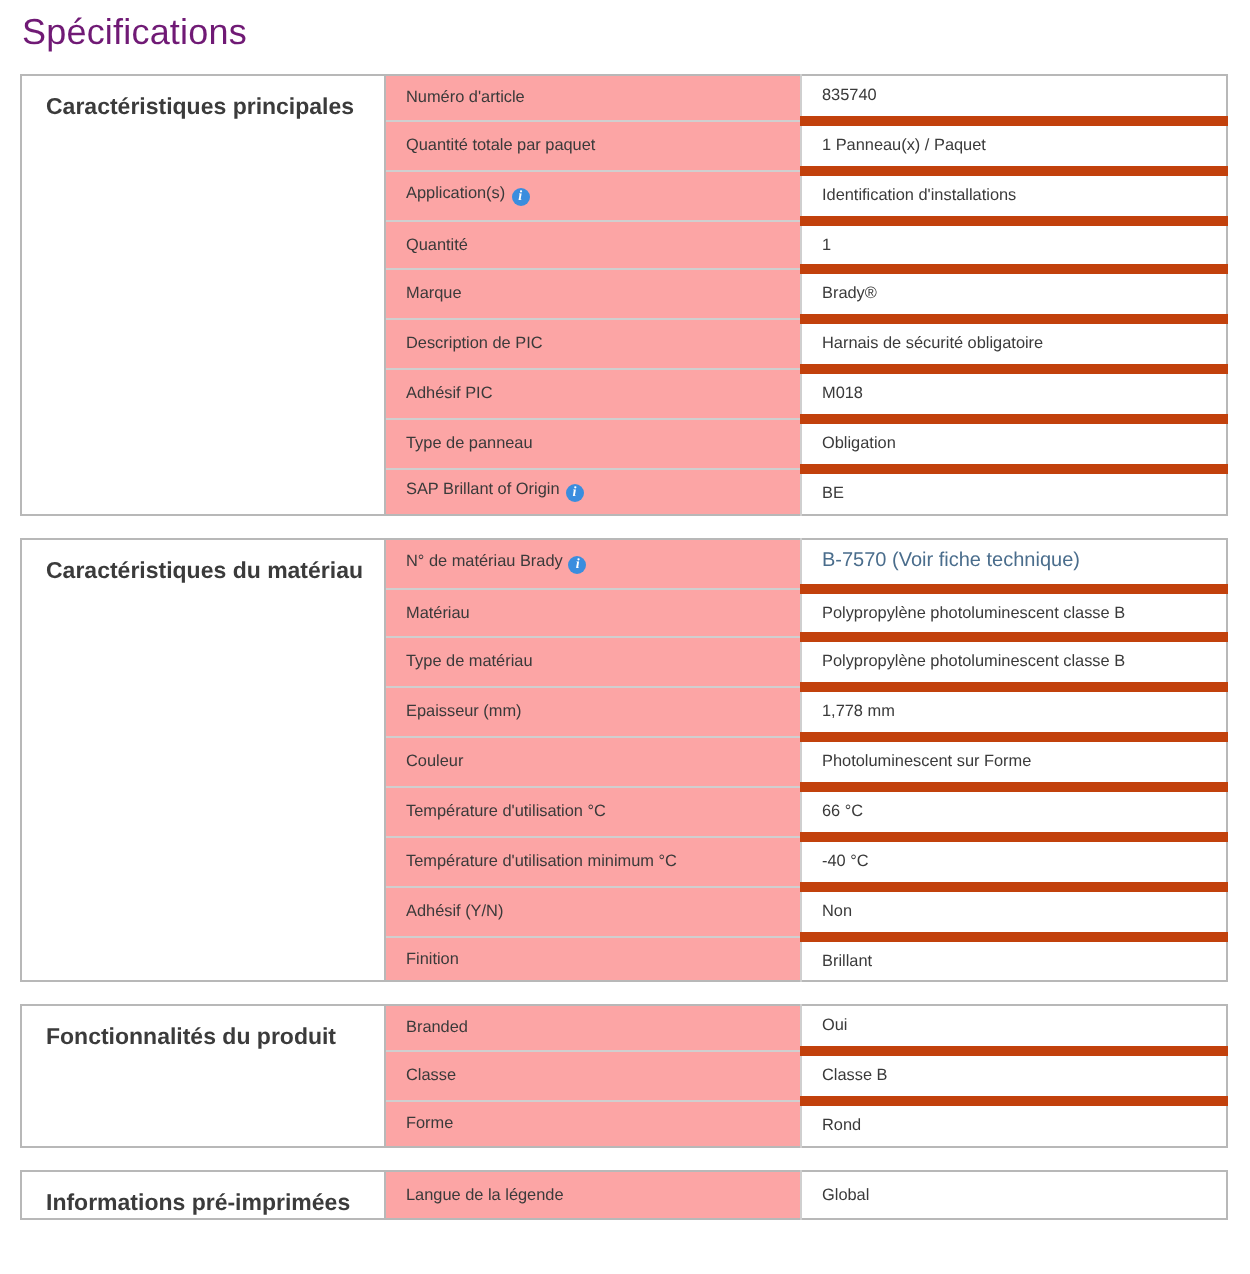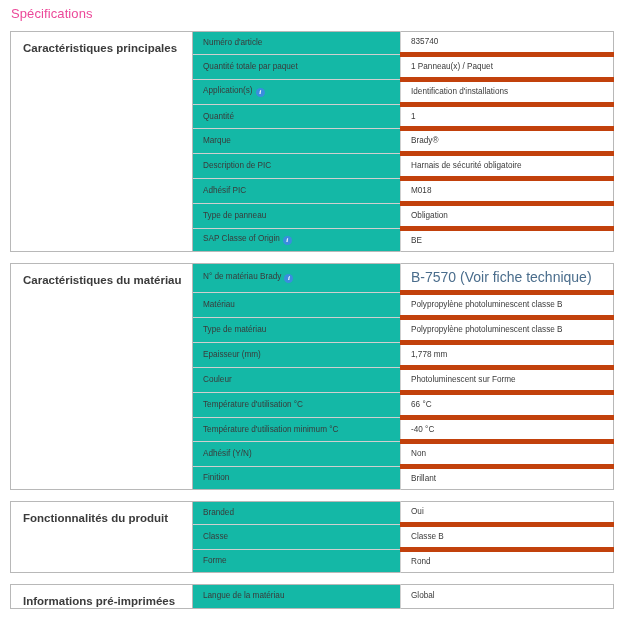--- a/index.html
+++ b/index.html
@@ -13,22 +13,22 @@
     font-family: "Liberation Sans", sans-serif;
     color: #333333;
     overflow: hidden;
   }
   .page {
     width: 625px;
     box-sizing: border-box;
     padding: 0;
   }
   .page-title {
-    font-size: 13px;
-    color: #ec4899;
+    font-size: 18px;
+    color: #701a75;
     font-weight: 400;
     padding: 6px 0 0 11px;
     margin: 0 0 10px 0;
     letter-spacing: 0.1px;
   }
   .spec-group {
     width: 604px;
     margin: 0 0 11px 10px;
     border: 1px solid #b8b8b8;
     border-collapse: collapse;
@@ -45,21 +45,21 @@
     background: #ffffff;
     border-right: 1px solid #b8b8b8;
     font-weight: 700;
     line-height: 1.25;
   }
   .col-label {
     width: 197px;
     padding: 5px 0 5px 10px;
     font-size: 8.2px;
     color: #3a3a3a;
-    background: #14b8a6;
+    background: #fca5a5;
     border-bottom: 1px solid #cfcfcf;
     border-right: 1px solid #cfcfcf;
     white-space: nowrap;
     line-height: 1.2;
   }
   .col-value {
     padding: 5px 0 5px 10px;
     font-size: 8.2px;
     color: #3a3a3a;
     background: #ffffff;
@@ -82,21 +82,21 @@
     text-align: center;
     font-style: italic;
     font-weight: bold;
     font-family: "Liberation Serif", serif;
     vertical-align: -1px;
     margin-left: 3px;
   }
   .value-link {
     color: #4a6d8c;
     text-decoration: none;
-    font-size: 14px;
+    font-size: 10px;
   }
 </style>
 </head>
 <body>
 
 <div class="page">
 
   <h1 class="page-title">Spécifications</h1>
 
   <div id="groups-container">
@@ -129,21 +129,21 @@
           </tr>
           <tr>
             <td class="col-label"><span>Adhésif PIC</span></td>
             <td class="col-value"><span>M018</span></td>
           </tr>
           <tr>
             <td class="col-label"><span>Type de panneau</span></td>
             <td class="col-value"><span>Obligation</span></td>
           </tr>
           <tr class="last-row">
-            <td class="col-label"><span>SAP Classe of Origin</span><span class="info-icon">i</span></td>
+            <td class="col-label"><span>SAP Brillant of Origin</span><span class="info-icon">i</span></td>
             <td class="col-value"><span>BE</span></td>
           </tr>
         </tbody>
       </table>
       <table class="spec-group">
         <tbody>
           <tr>
             <td class="col-group" rowspan="9">Caractéristiques du matériau</td>
             <td class="col-label"><span>N° de matériau Brady</span><span class="info-icon">i</span></td>
             <td class="col-value"><a class="value-link" href="#">B-7570 (Voir fiche technique)</a></td>
@@ -196,20 +196,20 @@
           <tr class="last-row">
             <td class="col-label"><span>Forme</span></td>
             <td class="col-value"><span>Rond</span></td>
           </tr>
         </tbody>
       </table>
       <table class="spec-group">
         <tbody>
           <tr class="last-row">
             <td class="col-group" rowspan="1">Informations pré-imprimées</td>
-            <td class="col-label"><span>Langue de la matériau</span></td>
+            <td class="col-label"><span>Langue de la légende</span></td>
             <td class="col-value"><span>Global</span></td>
           </tr>
         </tbody>
       </table>
     </div>
 
 </div>
 
 </body></html>

